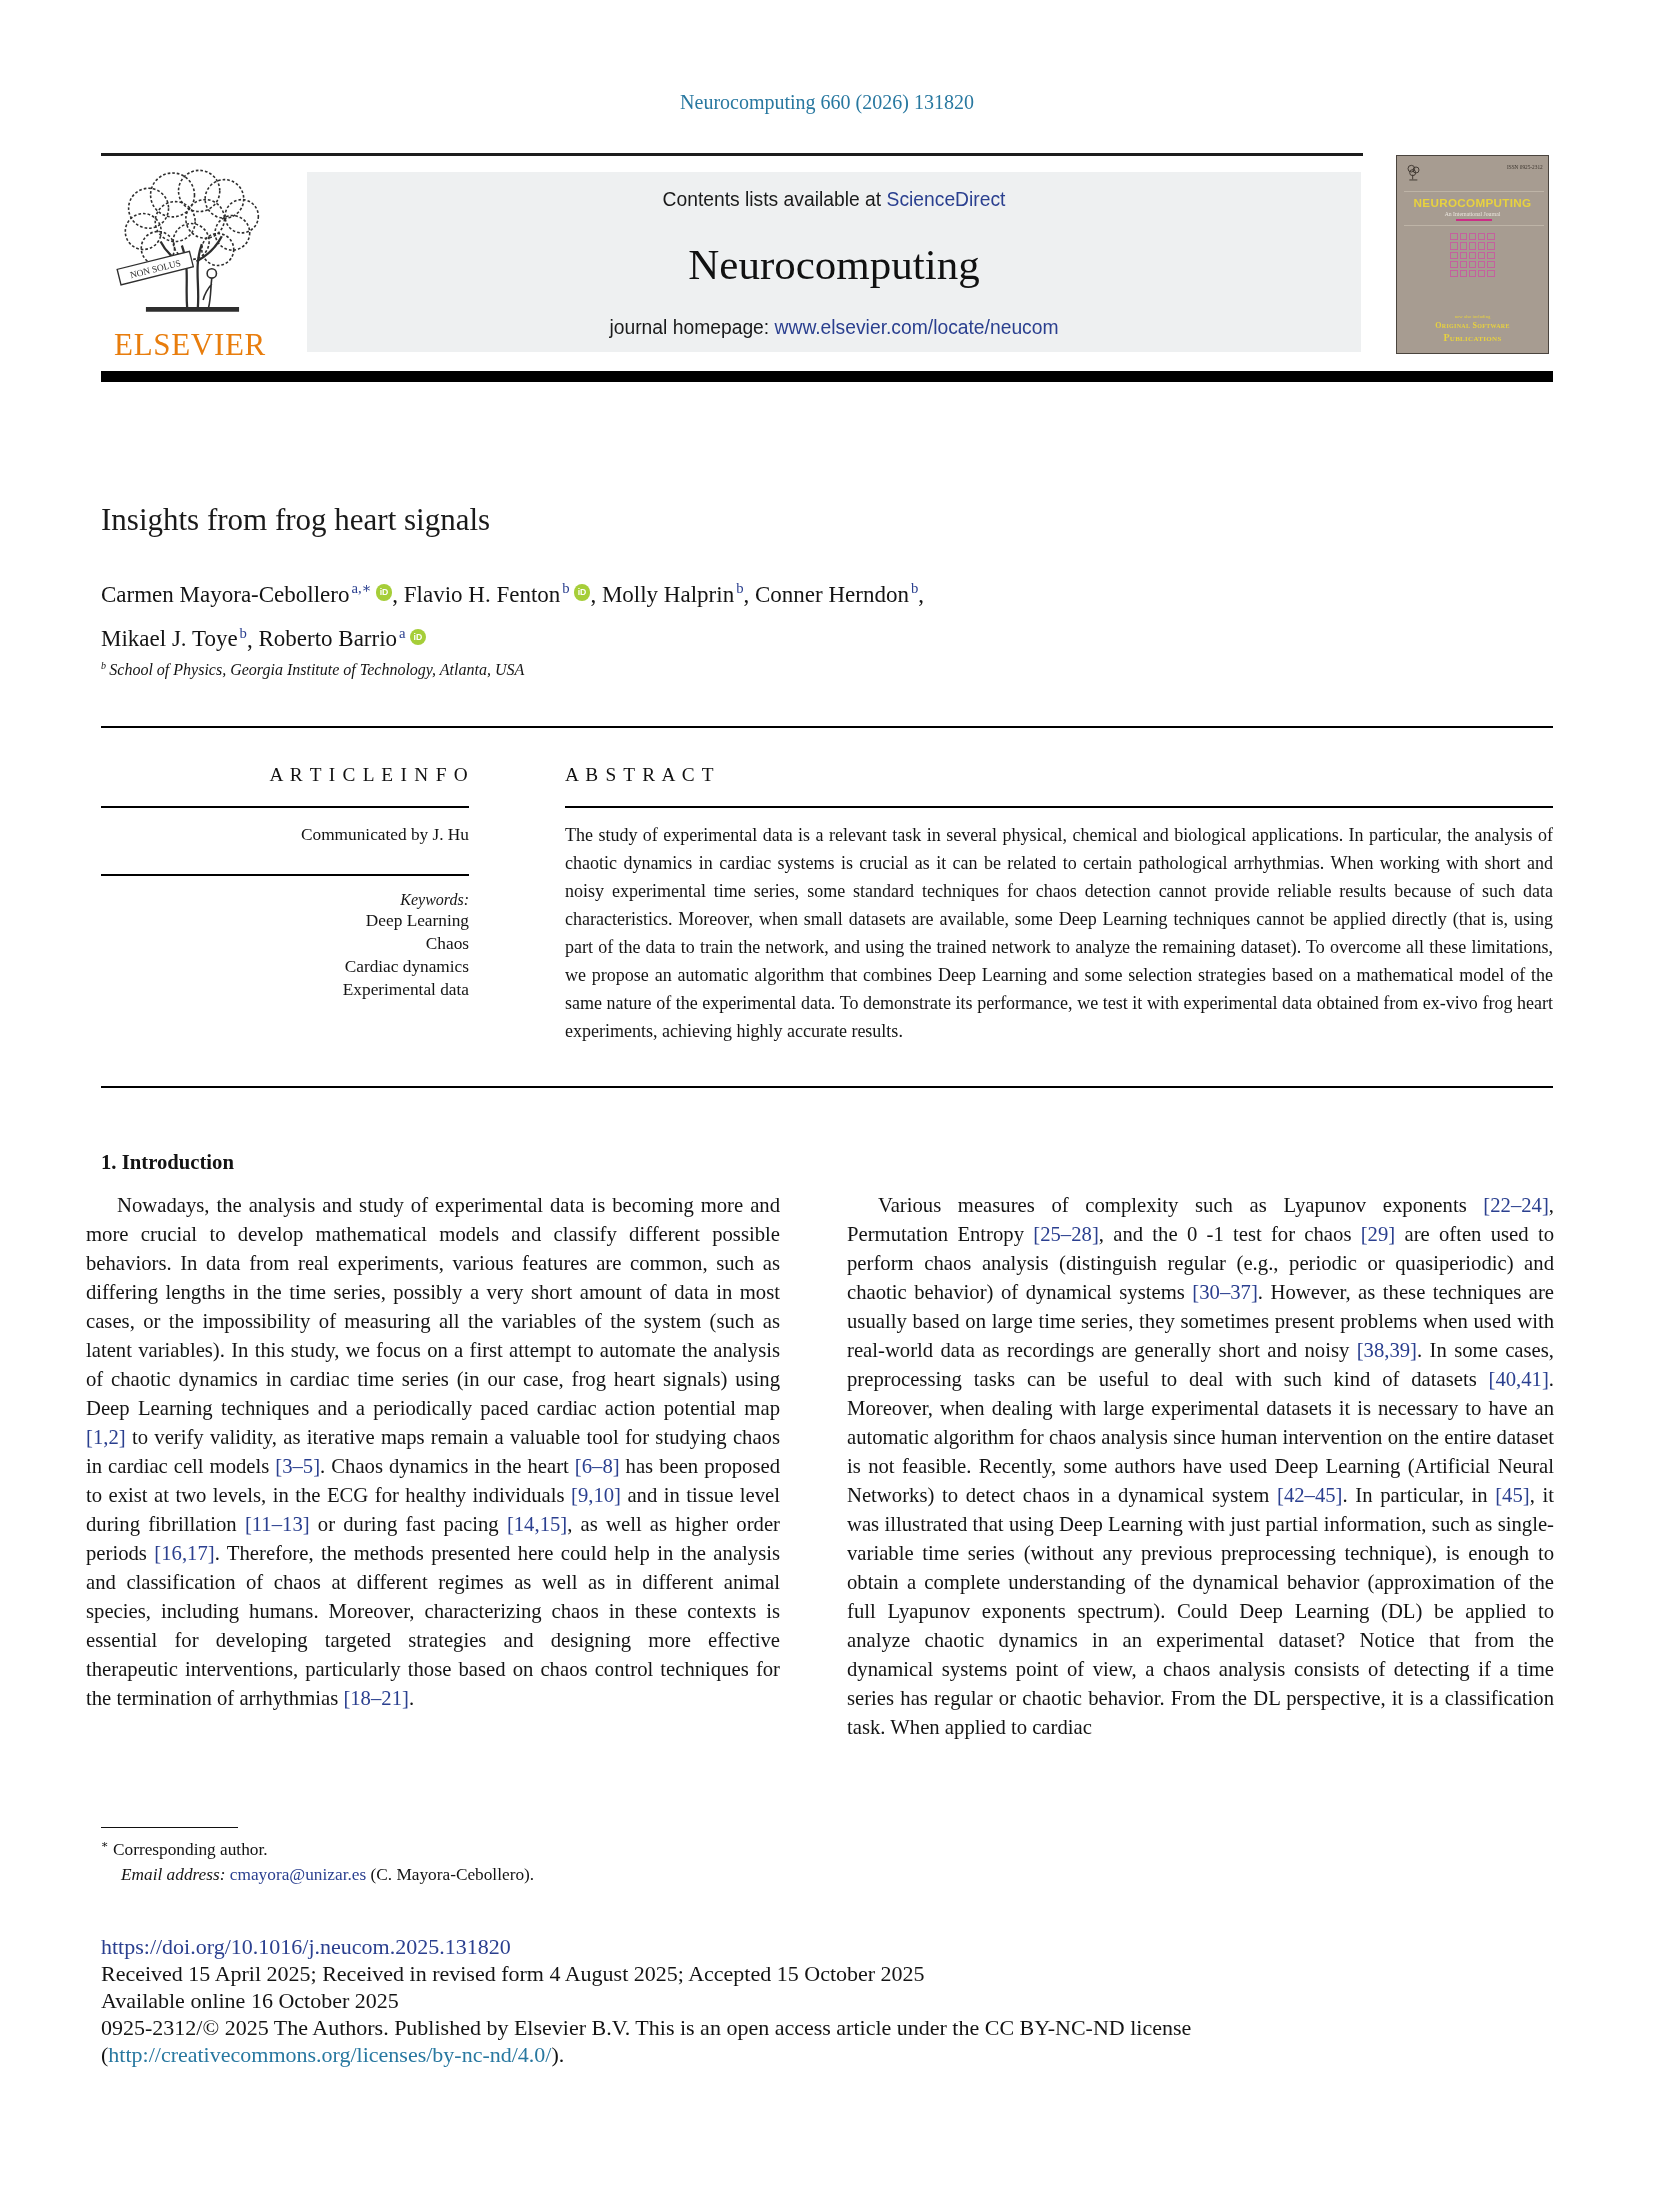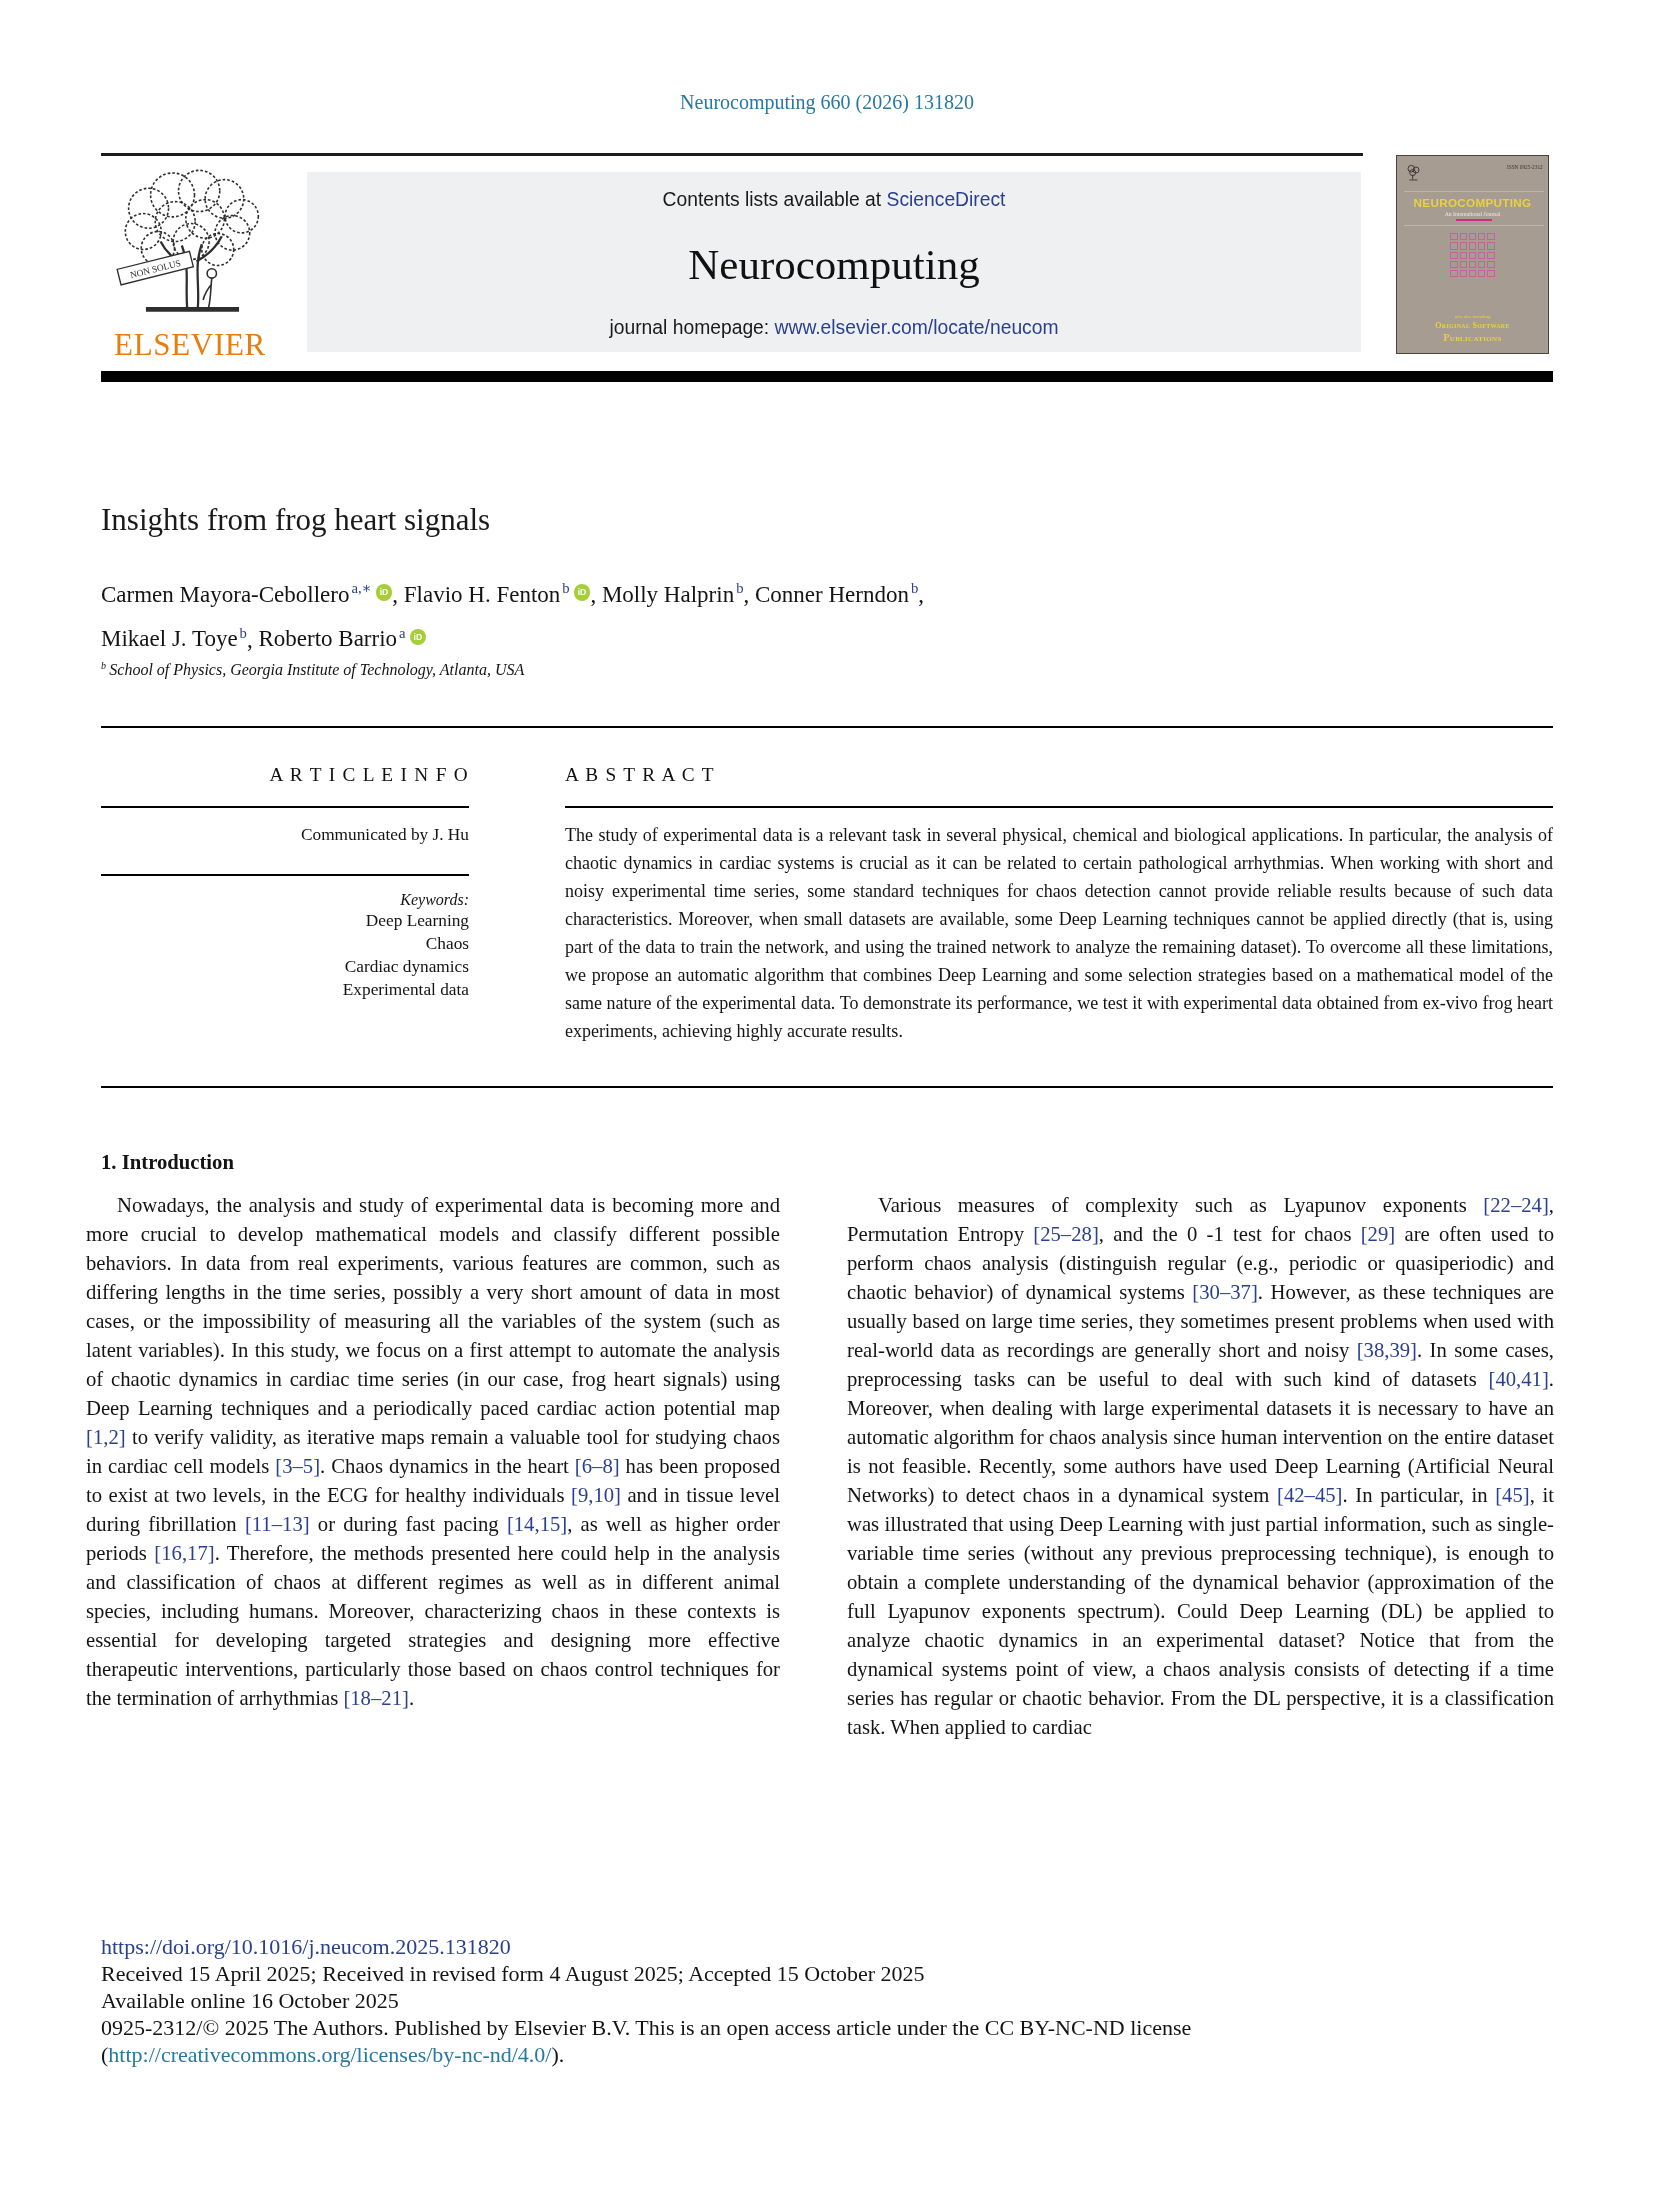--- a/index.html
+++ b/index.html
@@ -227,20 +227,31 @@
     <div class="abs-text">The study of experimental data is a relevant task in several physical, chemical and biological applications. In particular, the analysis of chaotic dynamics in cardiac systems is crucial as it can be related to certain pathological arrhythmias. When working with short and noisy experimental time series, some standard techniques for chaos detection cannot provide reliable results because of such data characteristics. Moreover, when small datasets are available, some Deep Learning techniques cannot be applied directly (that is, using part of the data to train the network, and using the trained network to analyze the remaining dataset). To overcome all these limitations, we propose an automatic algorithm that combines Deep Learning and some selection strategies based on a mathematical model of the same nature of the experimental data. To demonstrate its performance, we test it with experimental data obtained from ex-vivo frog heart experiments, achieving highly accurate results.</div>
   </div>
 
   <div class="rule-info-bottom"></div>
 
   <h2 class="intro-heading">1. Introduction</h2>
 
   <div class="body-col left">Nowadays, the analysis and study of experimental data is becoming more and more crucial to develop mathematical models and classify different possible behaviors. In data from real experiments, various features are common, such as differing lengths in the time series, possibly a very short amount of data in most cases, or the impossibility of measuring all the variables of the system (such as latent variables). In this study, we focus on a first attempt to automate the analysis of chaotic dynamics in cardiac time series (in our case, frog heart signals) using Deep Learning techniques and a periodically paced cardiac action potential map <span class="ref">[1,2]</span> to verify validity, as iterative maps remain a valuable tool for studying chaos in cardiac cell models <span class="ref">[3–5]</span>. Chaos dynamics in the heart <span class="ref">[6–8]</span> has been proposed to exist at two levels, in the ECG for healthy individuals <span class="ref">[9,10]</span> and in tissue level during fibrillation <span class="ref">[11–13]</span> or during fast pacing <span class="ref">[14,15]</span>, as well as higher order periods <span class="ref">[16,17]</span>. Therefore, the methods presented here could help in the analysis and classification of chaos at different regimes as well as in different animal species, including humans. Moreover, characterizing chaos in these contexts is essential for developing targeted strategies and designing more effective therapeutic interventions, particularly those based on chaos control techniques for the termination of arrhythmias <span class="ref">[18–21]</span>.</div>
   <div class="body-col right">Various measures of complexity such as Lyapunov exponents <span class="ref">[22–24]</span>, Permutation Entropy <span class="ref">[25–28]</span>, and the 0 -1 test for chaos <span class="ref">[29]</span> are often used to perform chaos analysis (distinguish regular (e.g., periodic or quasiperiodic) and chaotic behavior) of dynamical systems <span class="ref">[30–37]</span>. However, as these techniques are usually based on large time series, they sometimes present problems when used with real-world data as recordings are generally short and noisy <span class="ref">[38,39]</span>. In some cases, preprocessing tasks can be useful to deal with such kind of datasets <span class="ref">[40,41]</span>. Moreover, when dealing with large experimental datasets it is necessary to have an automatic algorithm for chaos analysis since human intervention on the entire dataset is not feasible. Recently, some authors have used Deep Learning (Artificial Neural Networks) to detect chaos in a dynamical system <span class="ref">[42–45]</span>. In particular, in <span class="ref">[45]</span>, it was illustrated that using Deep Learning with just partial information, such as single-variable time series (without any previous preprocessing technique), is enough to obtain a complete understanding of the dynamical behavior (approximation of the full Lyapunov exponents spectrum). Could Deep Learning (DL) be applied to analyze chaotic dynamics in an experimental dataset? Notice that from the dynamical systems point of view, a chaos analysis consists of detecting if a time series has regular or chaotic behavior. From the DL perspective, it is a classification task. When applied to cardiac</div>
 
+  <div class="footnote">
+    <div class="fn-rule"></div>
+    <div class="fn-line1">
+      <sup>∗</sup>
+      <span>Corresponding author.</span>
+    </div>
+    <div class="fn-line2">
+      <i>Email address:</i>
+      <a class="link-navy" href="#">cmayora@unizar.es</a><span> (C. Mayora-Cebollero).</span>
+    </div>
+  </div>
 
   <div class="footer">
     <div><a class="link-navy" href="#">https://doi.org/10.1016/j.neucom.2025.131820</a></div>
     <div>Received 15 April 2025; Received in revised form 4 August 2025; Accepted 15 October 2025</div>
     <div>Available online 16 October 2025</div>
     <div>
       <span>0925-2312/© 2025 The Authors. Published by Elsevier B.V. This is an open access article under the CC BY-NC-ND license (</span><a class="link-teal" href="#">http://creativecommons.org/licenses/by-nc-nd/4.0/</a><span>).</span>
     </div>
   </div>
 

